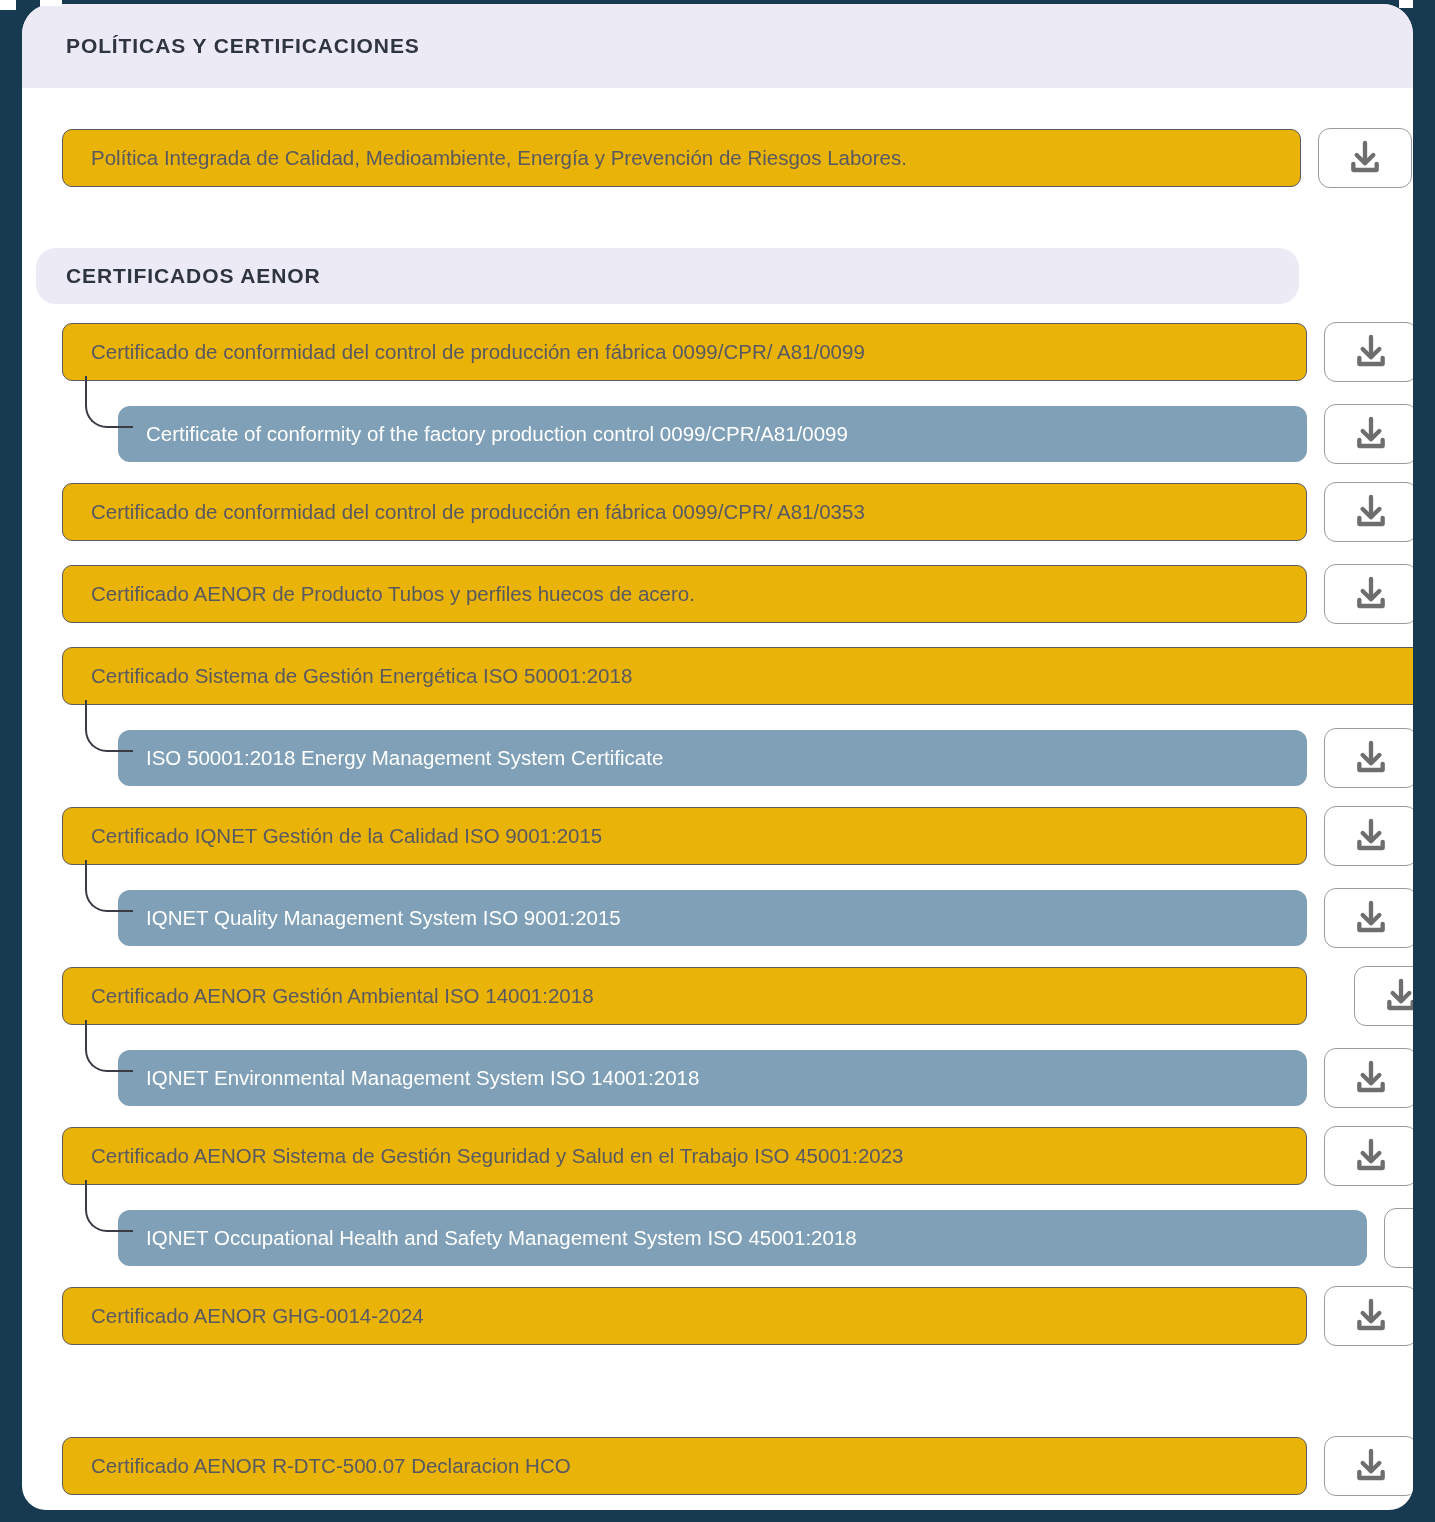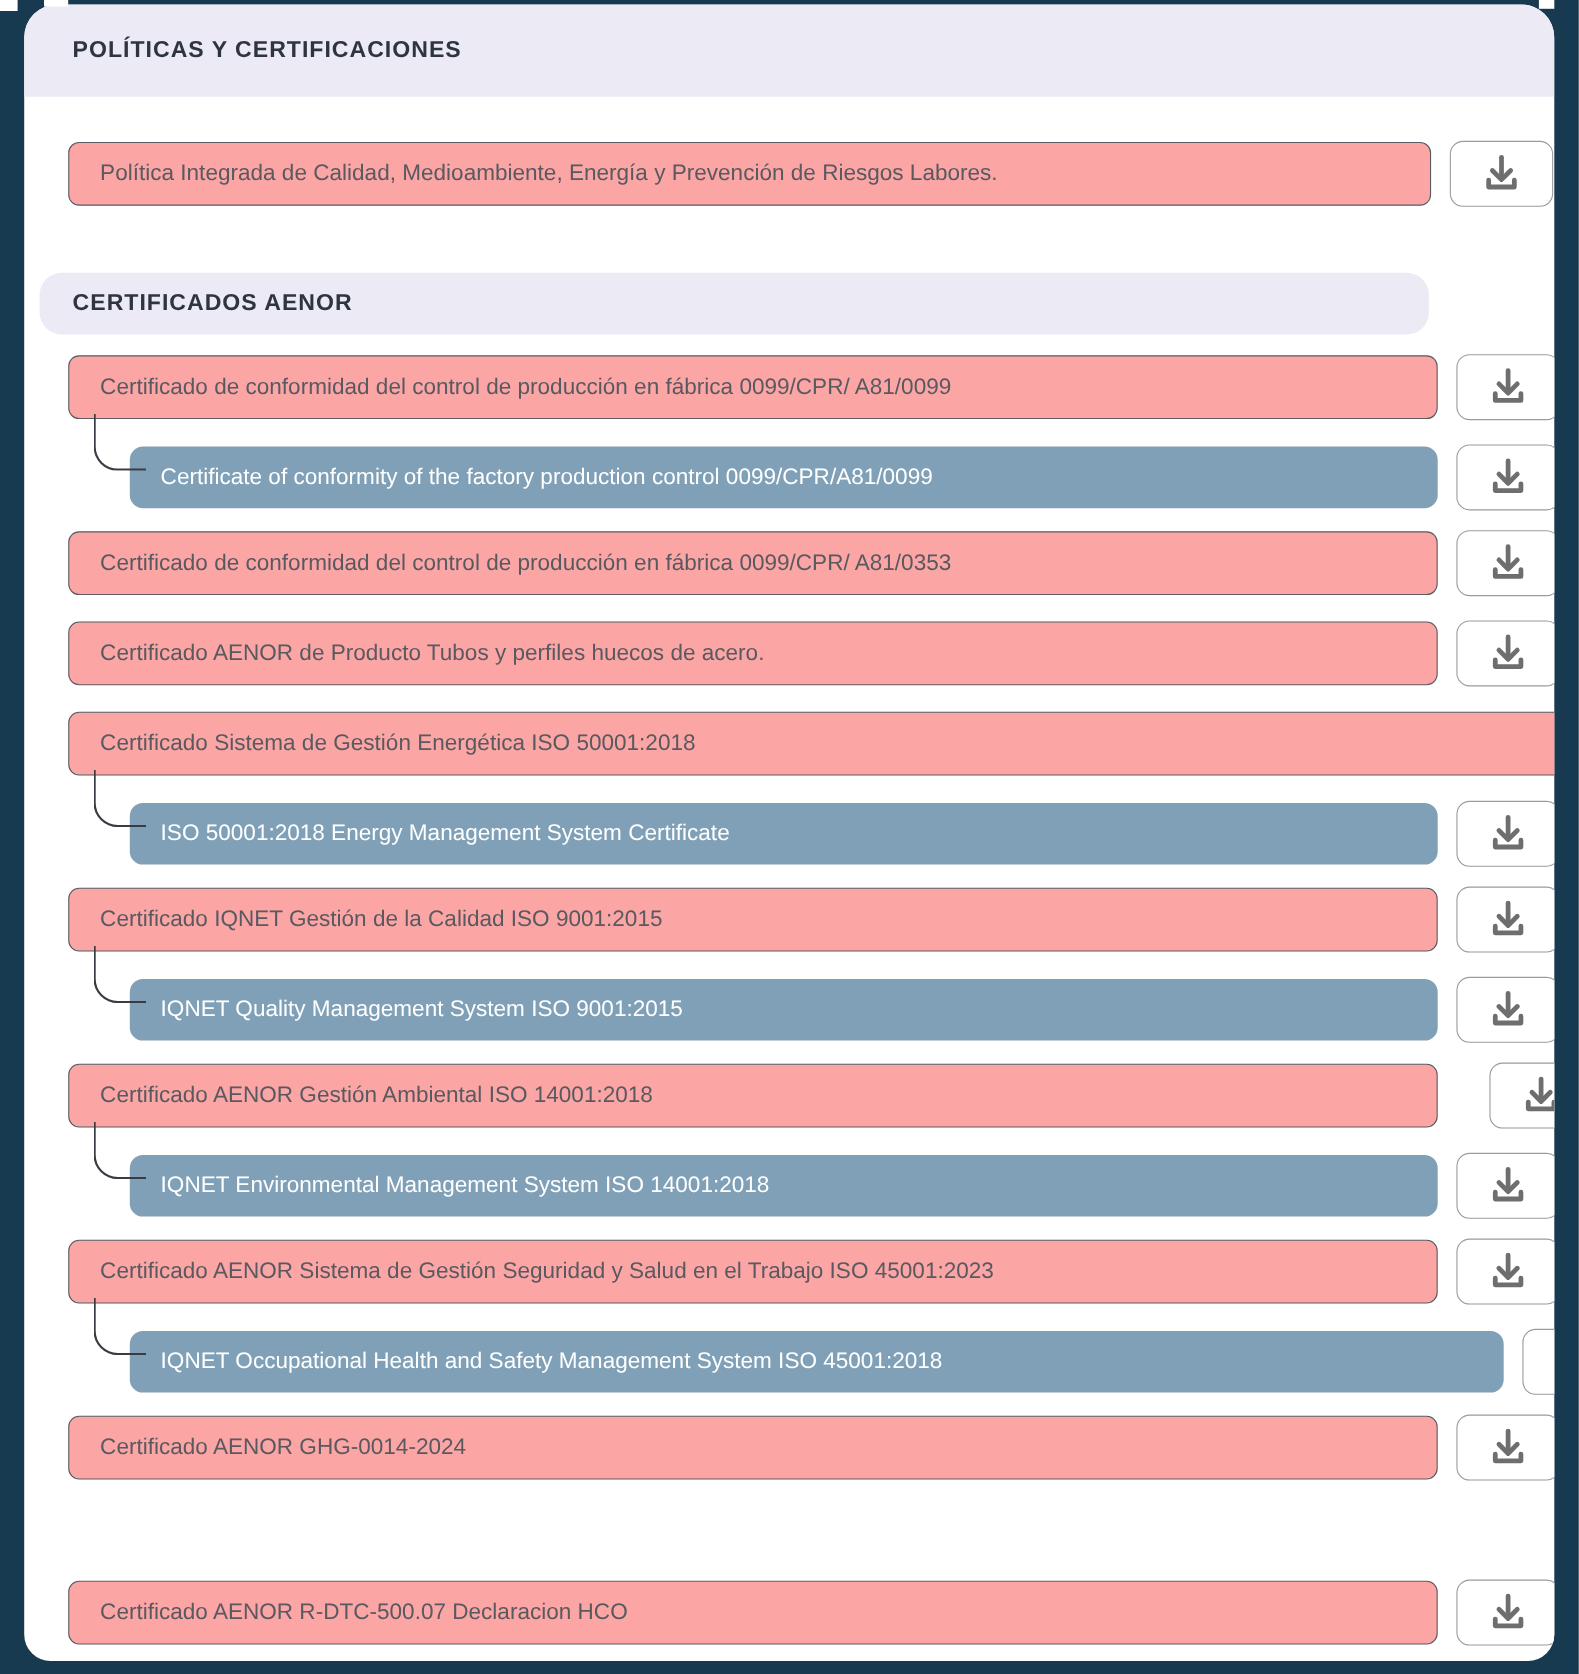--- a/index.html
+++ b/index.html
@@ -71,21 +71,21 @@
   .row {
     position: absolute;
     display: flex;
     align-items: center;
   }
   .doc-box {
     box-sizing: border-box;
     height: 58px;
     border: 1px solid #5a5a62;
     border-radius: 10px;
-    background: #fca5a5;
+    background: #eab308;
     display: flex;
     align-items: center;
     padding-left: 28px;
     font-size: 20.5px;
     color: #595960;
     white-space: nowrap;
     overflow: hidden;
   }
   .doc-box.child {
     border: none;

